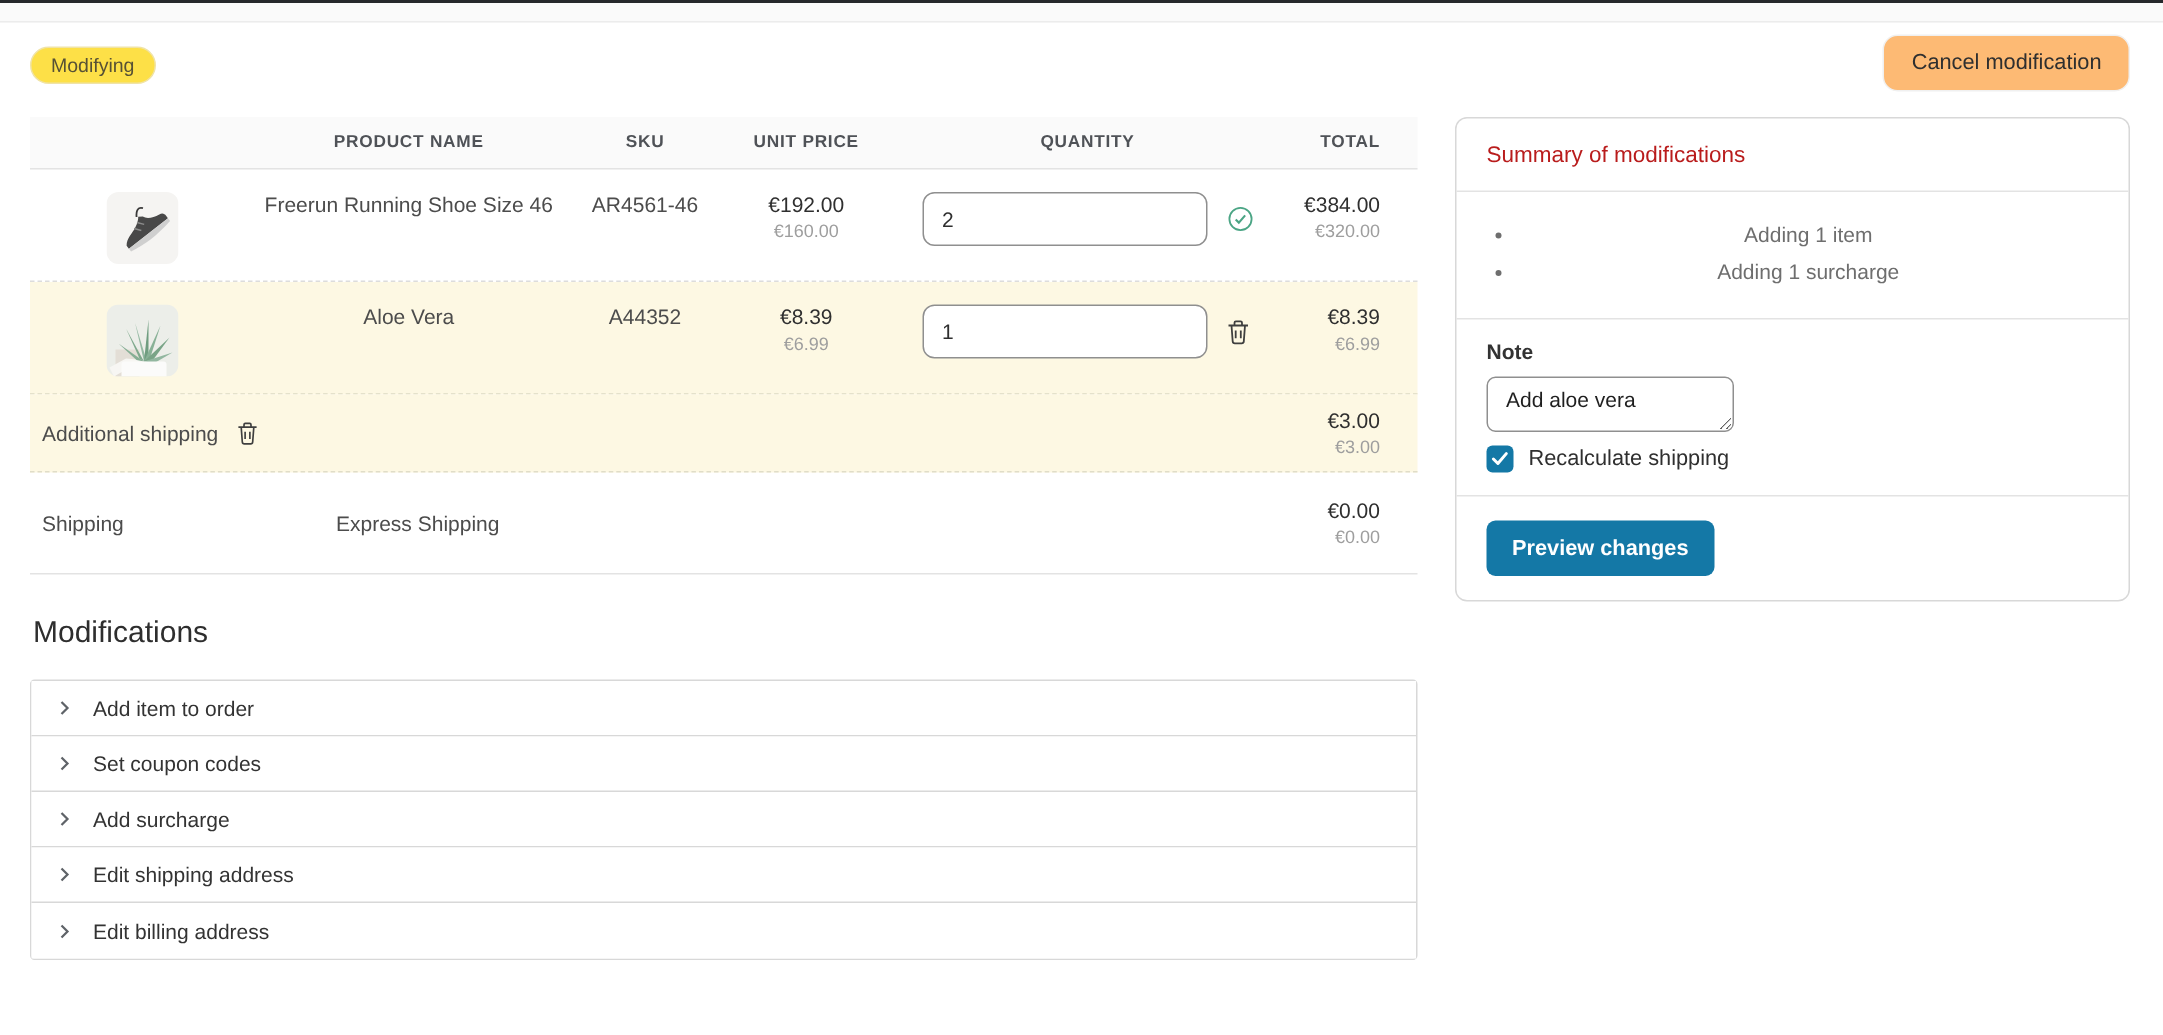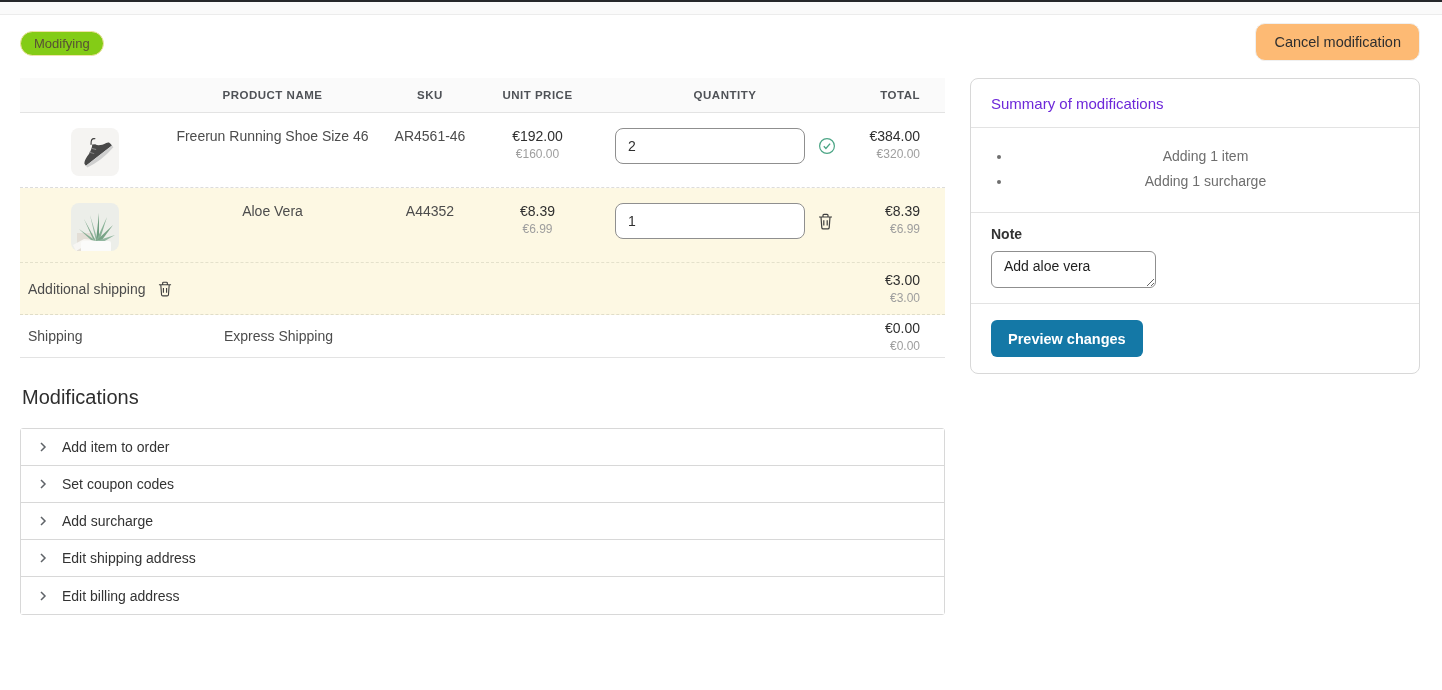--- a/index.html
+++ b/index.html
@@ -13,21 +13,21 @@
     height:15px; background:#fafafa;
     border-top:2px solid #26282b;
     border-bottom:1px solid #ececec;
   }
   .content { padding:8px 22px 0 20px; }
 
   
   .head-row { display:flex; align-items:flex-start; justify-content:space-between; min-height:46px; }
   .badge {
     margin-top:8px;
-    background:#84cc16; border:1px solid #f0e3a6; color:#575135;
+    background:#fde047; border:1px solid #f0e3a6; color:#575135;
     font-size:13px; padding:4px 13px; border-radius:20px; display:inline-block;
   }
   .cancel-btn {
     background:#fdba74; border:1px solid #f0f0f0; border-radius:10px;
     font-size:14.5px; color:#2f2f2f; padding:10px 18px; cursor:pointer;
     font-family:inherit;
   }
 
   .layout { display:flex; margin-top:9px; align-items:flex-start; }
   .main-col { width:925px; margin-right:25px; }
@@ -64,41 +64,41 @@
   .icon-btn { background:none; border:none; padding:0; cursor:pointer; display:inline-flex; align-items:center; }
 
   .surcharge-row {
     background:#fdf8e3; height:52px; border-bottom:1px dashed #e0ddc8;
     display:flex; align-items:center; padding:0 25px 0 8px;
   }
   .surcharge-label { color:#4c4c4c; margin-right:12px; }
   .surcharge-total { margin-left:auto; text-align:right; }
 
   .shipping-row {
-    height:43px; border-bottom:1px solid #e3e3e3;
+    height:68px; border-bottom:1px solid #e3e3e3;
     display:flex; align-items:center; padding:0 25px 0 8px; position:relative;
   }
   .shipping-label { color:#4c4c4c; }
   .shipping-method { position:absolute; left:204px; color:#4c4c4c; }
   .shipping-total { margin-left:auto; text-align:right; }
 
   
   .mods-title { font-size:20px; font-weight:400; color:#2e2e2e; margin:28px 0 19px 2px; }
   .accordion { border:1px solid #d8d8d8; border-radius:3px; }
   .acc-item {
     height:37px; display:flex; align-items:center; gap:13px;
     padding:0 16px; border-bottom:1px solid #d8d8d8; cursor:pointer; background:#fff;
   }
   .acc-item:last-child { border-bottom:none; }
   .acc-label { font-size:14px; color:#333; }
 
   
   .card { border:1px solid #d8d8d8; border-radius:8px; background:#fff; }
   .card-header {
-    padding:16px 20px 15px; font-size:15px; color:#6d28d9;
+    padding:16px 20px 15px; font-size:15px; color:#b91c1c;
     border-bottom:1px solid #e3e3e3;
   }
   .card-bullets { padding:15px 20px 14px; border-bottom:1px solid #e3e3e3; }
   .card-bullets ul { margin:0; padding-left:21px; color:#6e6e6e; font-size:14px;text-align:center; }
   .card-bullets li { margin:5px 0 9px; }
   .card-note { padding:13px 20px 15px; border-bottom:1px solid #e3e3e3; }
   .note-label { font-size:14px; font-weight:700; color:#333; margin-bottom:9px; }
   .note-area {
     width:165px; height:37px; border:1px solid #8f8f8f; border-radius:6px;
     padding:6px 12px; font-size:14px; font-family:inherit; color:#1f1f1f;
@@ -283,20 +283,28 @@
         <div class="card-bullets">
           <ul>
             <li>Adding 1 item</li>
             <li>Adding 1 surcharge</li>
           </ul>
         </div>
 
         <div class="card-note">
           <div class="note-label">Note</div>
           <textarea class="note-area" style="">Add aloe vera</textarea>
+          <div class="check-row">
+            <span class="checkbox">
+              <svg width="12" height="10" viewBox="0 0 12 10">
+                <path d="M1.6 5l3 3 5.6-6.6" stroke="#fff" stroke-width="2" fill="none" stroke-linecap="round" stroke-linejoin="round"></path>
+              </svg>
+            </span>
+            <span class="check-label">Recalculate shipping</span>
+          </div>
         </div>
 
         <div class="card-actions">
           <button class="primary-btn">Preview changes</button>
         </div>
       </div>
     </div>
   </div>
 
 </div>

